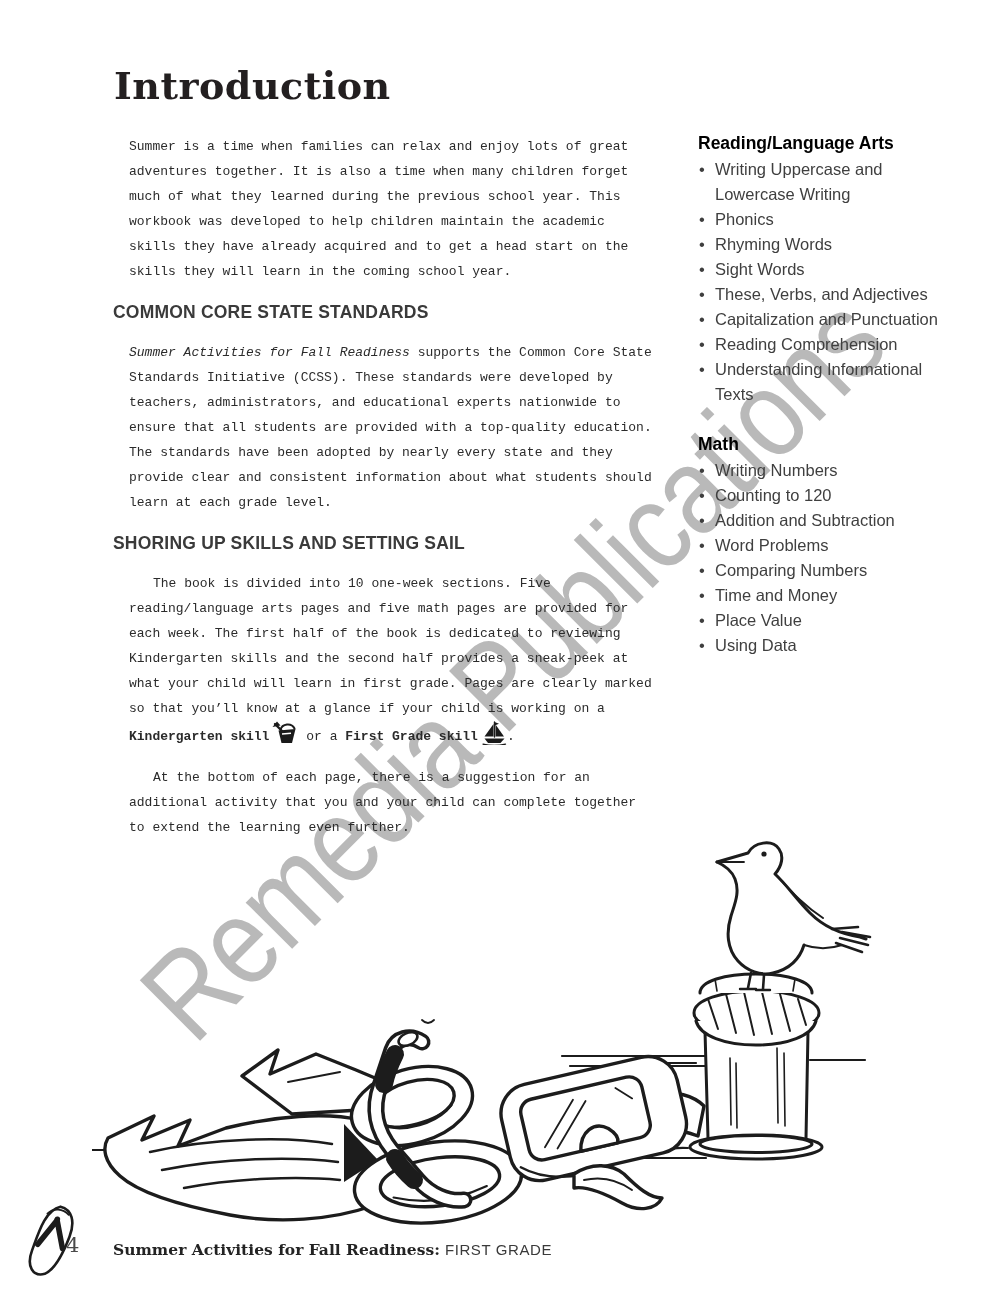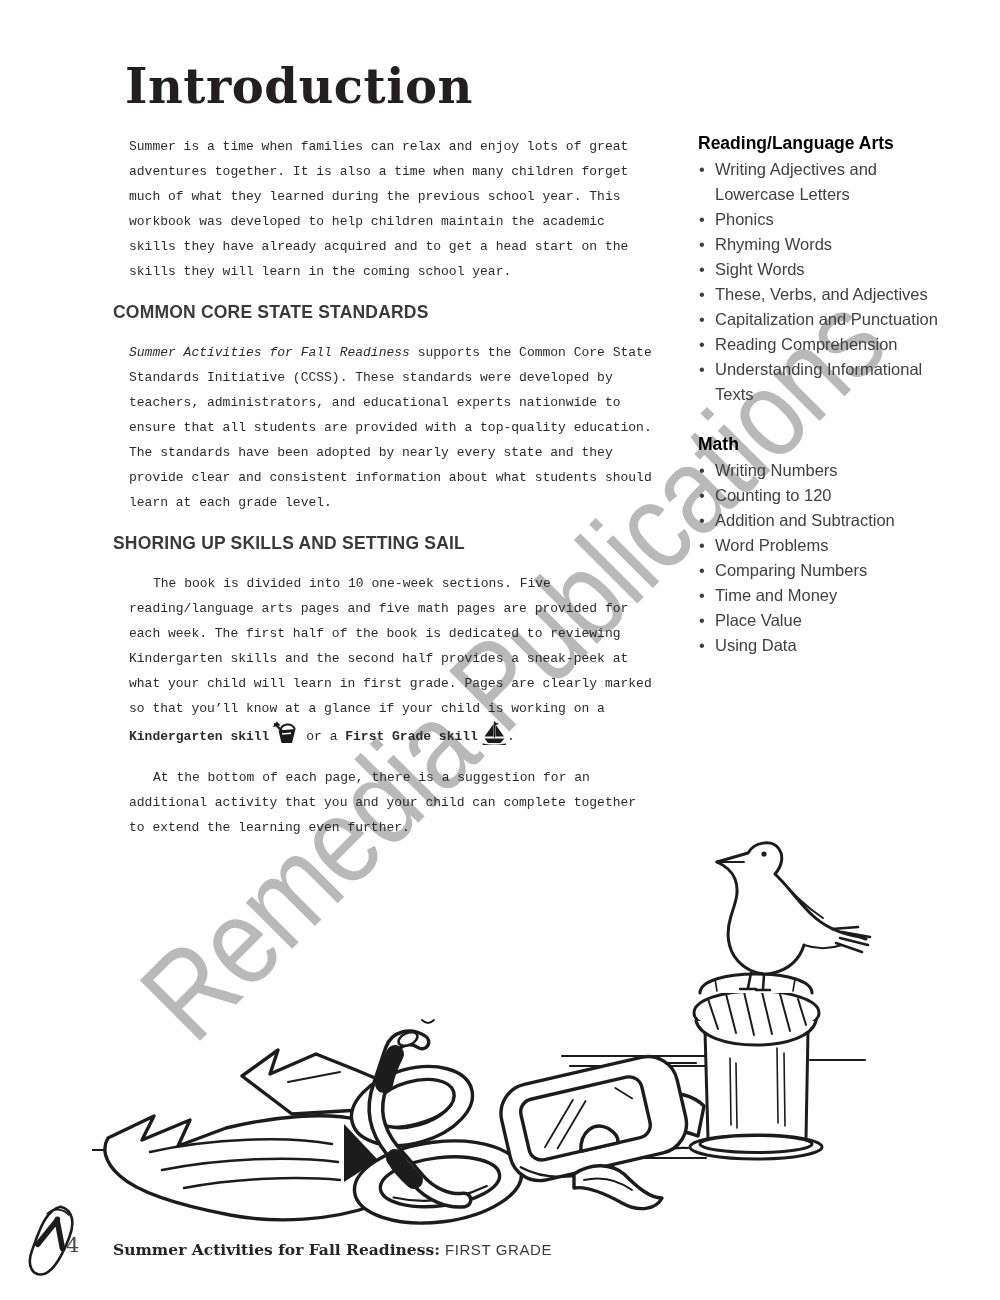--- a/index.html
+++ b/index.html
@@ -12,22 +12,22 @@
   .watermark {
     position:absolute; left:512px; top:668px; z-index:1;
     transform:translate(-50%,-50%) rotate(-45deg) scaleX(0.85);
     font-family:"Liberation Sans", sans-serif;
     font-size:124px; letter-spacing:-2px; white-space:nowrap;
     color:#b2b2b2; opacity:0.9;
   }
   
   .main-col { position:absolute; left:113px; top:64px; width:556px; z-index:2; }
   h1.page-title {
-    margin:0 0 26px 12px; font-family:"DejaVu Serif", serif;
-    font-size:48px; line-height:44px; font-weight:bold; color:#231f20; letter-spacing:0.5px;
+    margin:0 0 26px 1px; font-family:"DejaVu Serif", serif;
+    font-size:38px; line-height:44px; font-weight:bold; color:#231f20; letter-spacing:0.5px;
   }
   p.body { margin:16px; font-size:13px; line-height:25px; color:#2b2b2b;font-family:Liberation Mono, monospace; }
   h2.sect {
     font-family:"Liberation Sans", sans-serif; font-size:17.5px; line-height:24px;
     font-weight:bold; color:#3a3a3a; letter-spacing:0.2px; margin:0 0 8px 0;
   }
   .sect-1 { margin-top:40px; }
   .sect-2 { margin-top:22px; }
   .indent { text-indent:24px; }
   .bold { font-weight:bold; }
@@ -88,21 +88,21 @@
         <path d="M3.5 17.5 L23.5 17.5 L19.5 22 L7 22 Z" fill="#1a1a1a"></path>
         <path d="M2 23.2 Q13 25.8 24.5 23.2" class="ink" stroke-width="1.3"></path>
       </svg><span>.</span></p>
     <p class="body indent"><span>At the bottom of each page, there is a suggestion for an additional activity that you and your child can complete together to extend the learning even further.</span></p>
   </div>
 
   <div class="sidebar">
 
     <h3 class="sb-head">Reading/Language Arts</h3>
     <ul class="sb-list">
-      <li><span class="bullet">•</span><span>Writing Adjectives and Lowercase Letters</span></li>
+      <li><span class="bullet">•</span><span>Writing Uppercase and Lowercase Writing</span></li>
       <li><span class="bullet">•</span><span>Phonics</span></li>
       <li><span class="bullet">•</span><span>Rhyming Words</span></li>
       <li><span class="bullet">•</span><span>Sight Words</span></li>
       <li><span class="bullet">•</span><span>These, Verbs, and Adjectives</span></li>
       <li><span class="bullet">•</span><span>Capitalization and Punctuation</span></li>
       <li><span class="bullet">•</span><span>Reading Comprehension</span></li>
       <li><span class="bullet">•</span><span>Understanding Informational Texts</span></li>
     </ul>
 
     <h3 class="sb-head">Math</h3>

